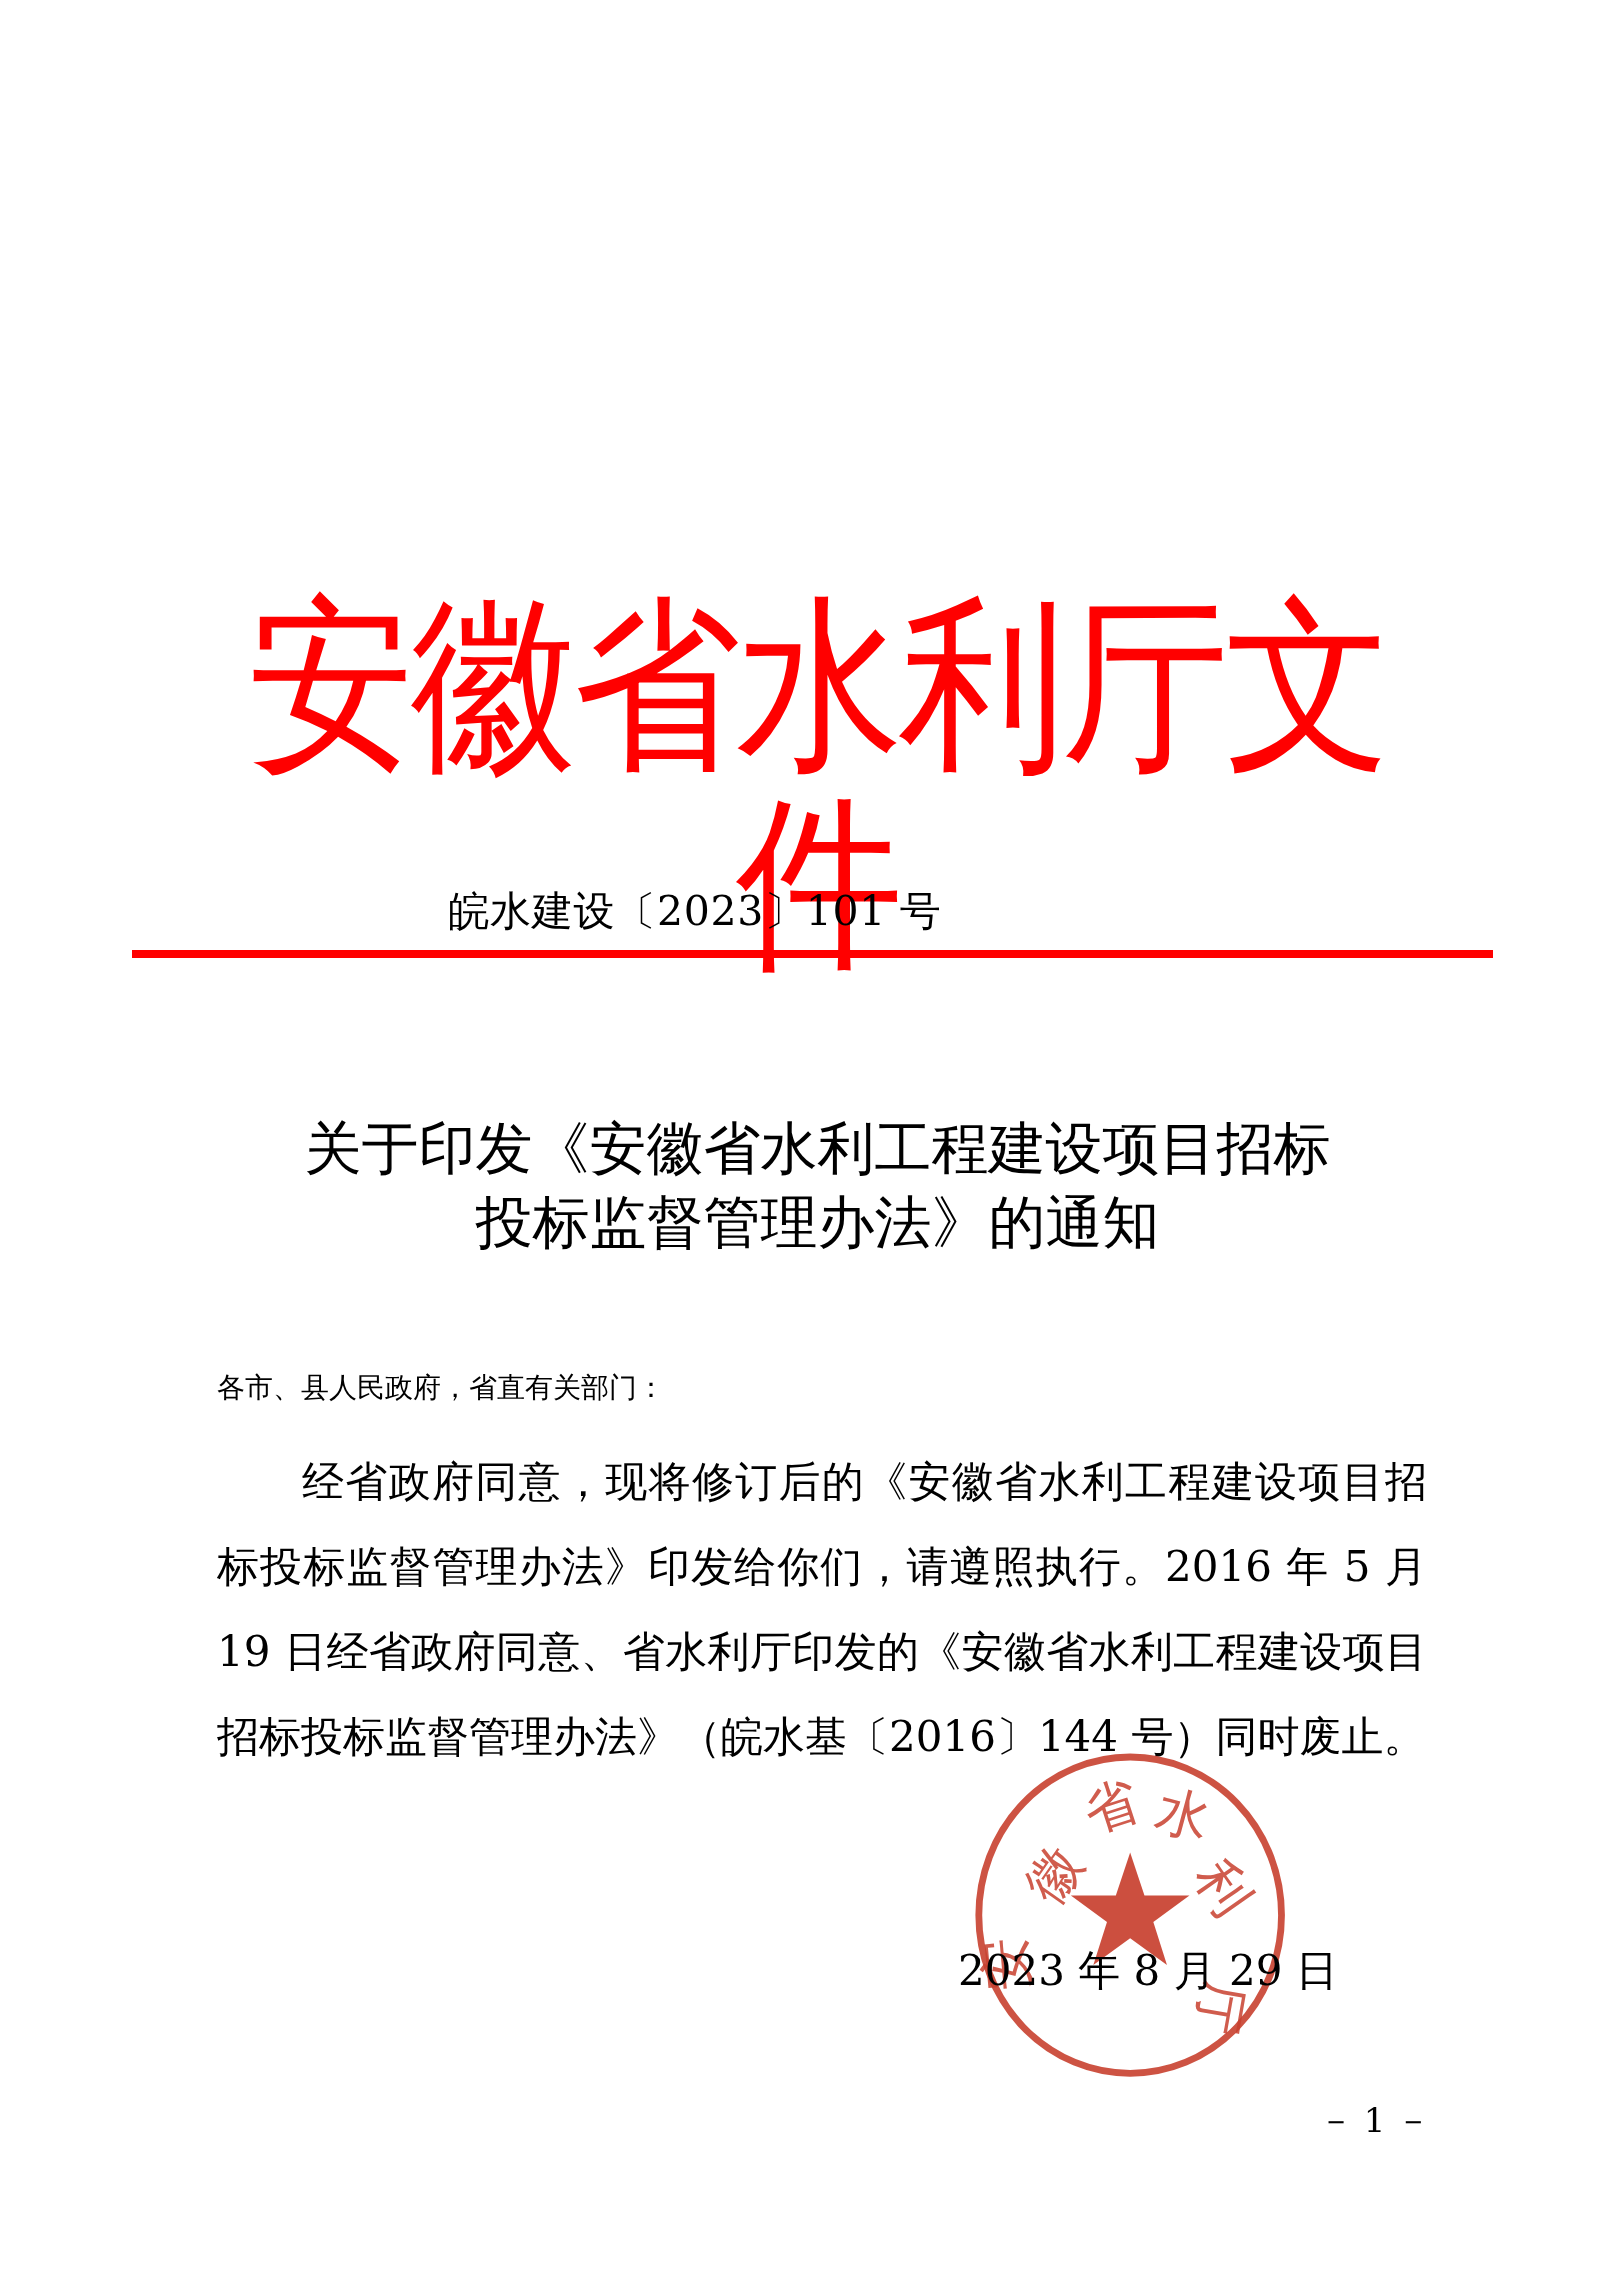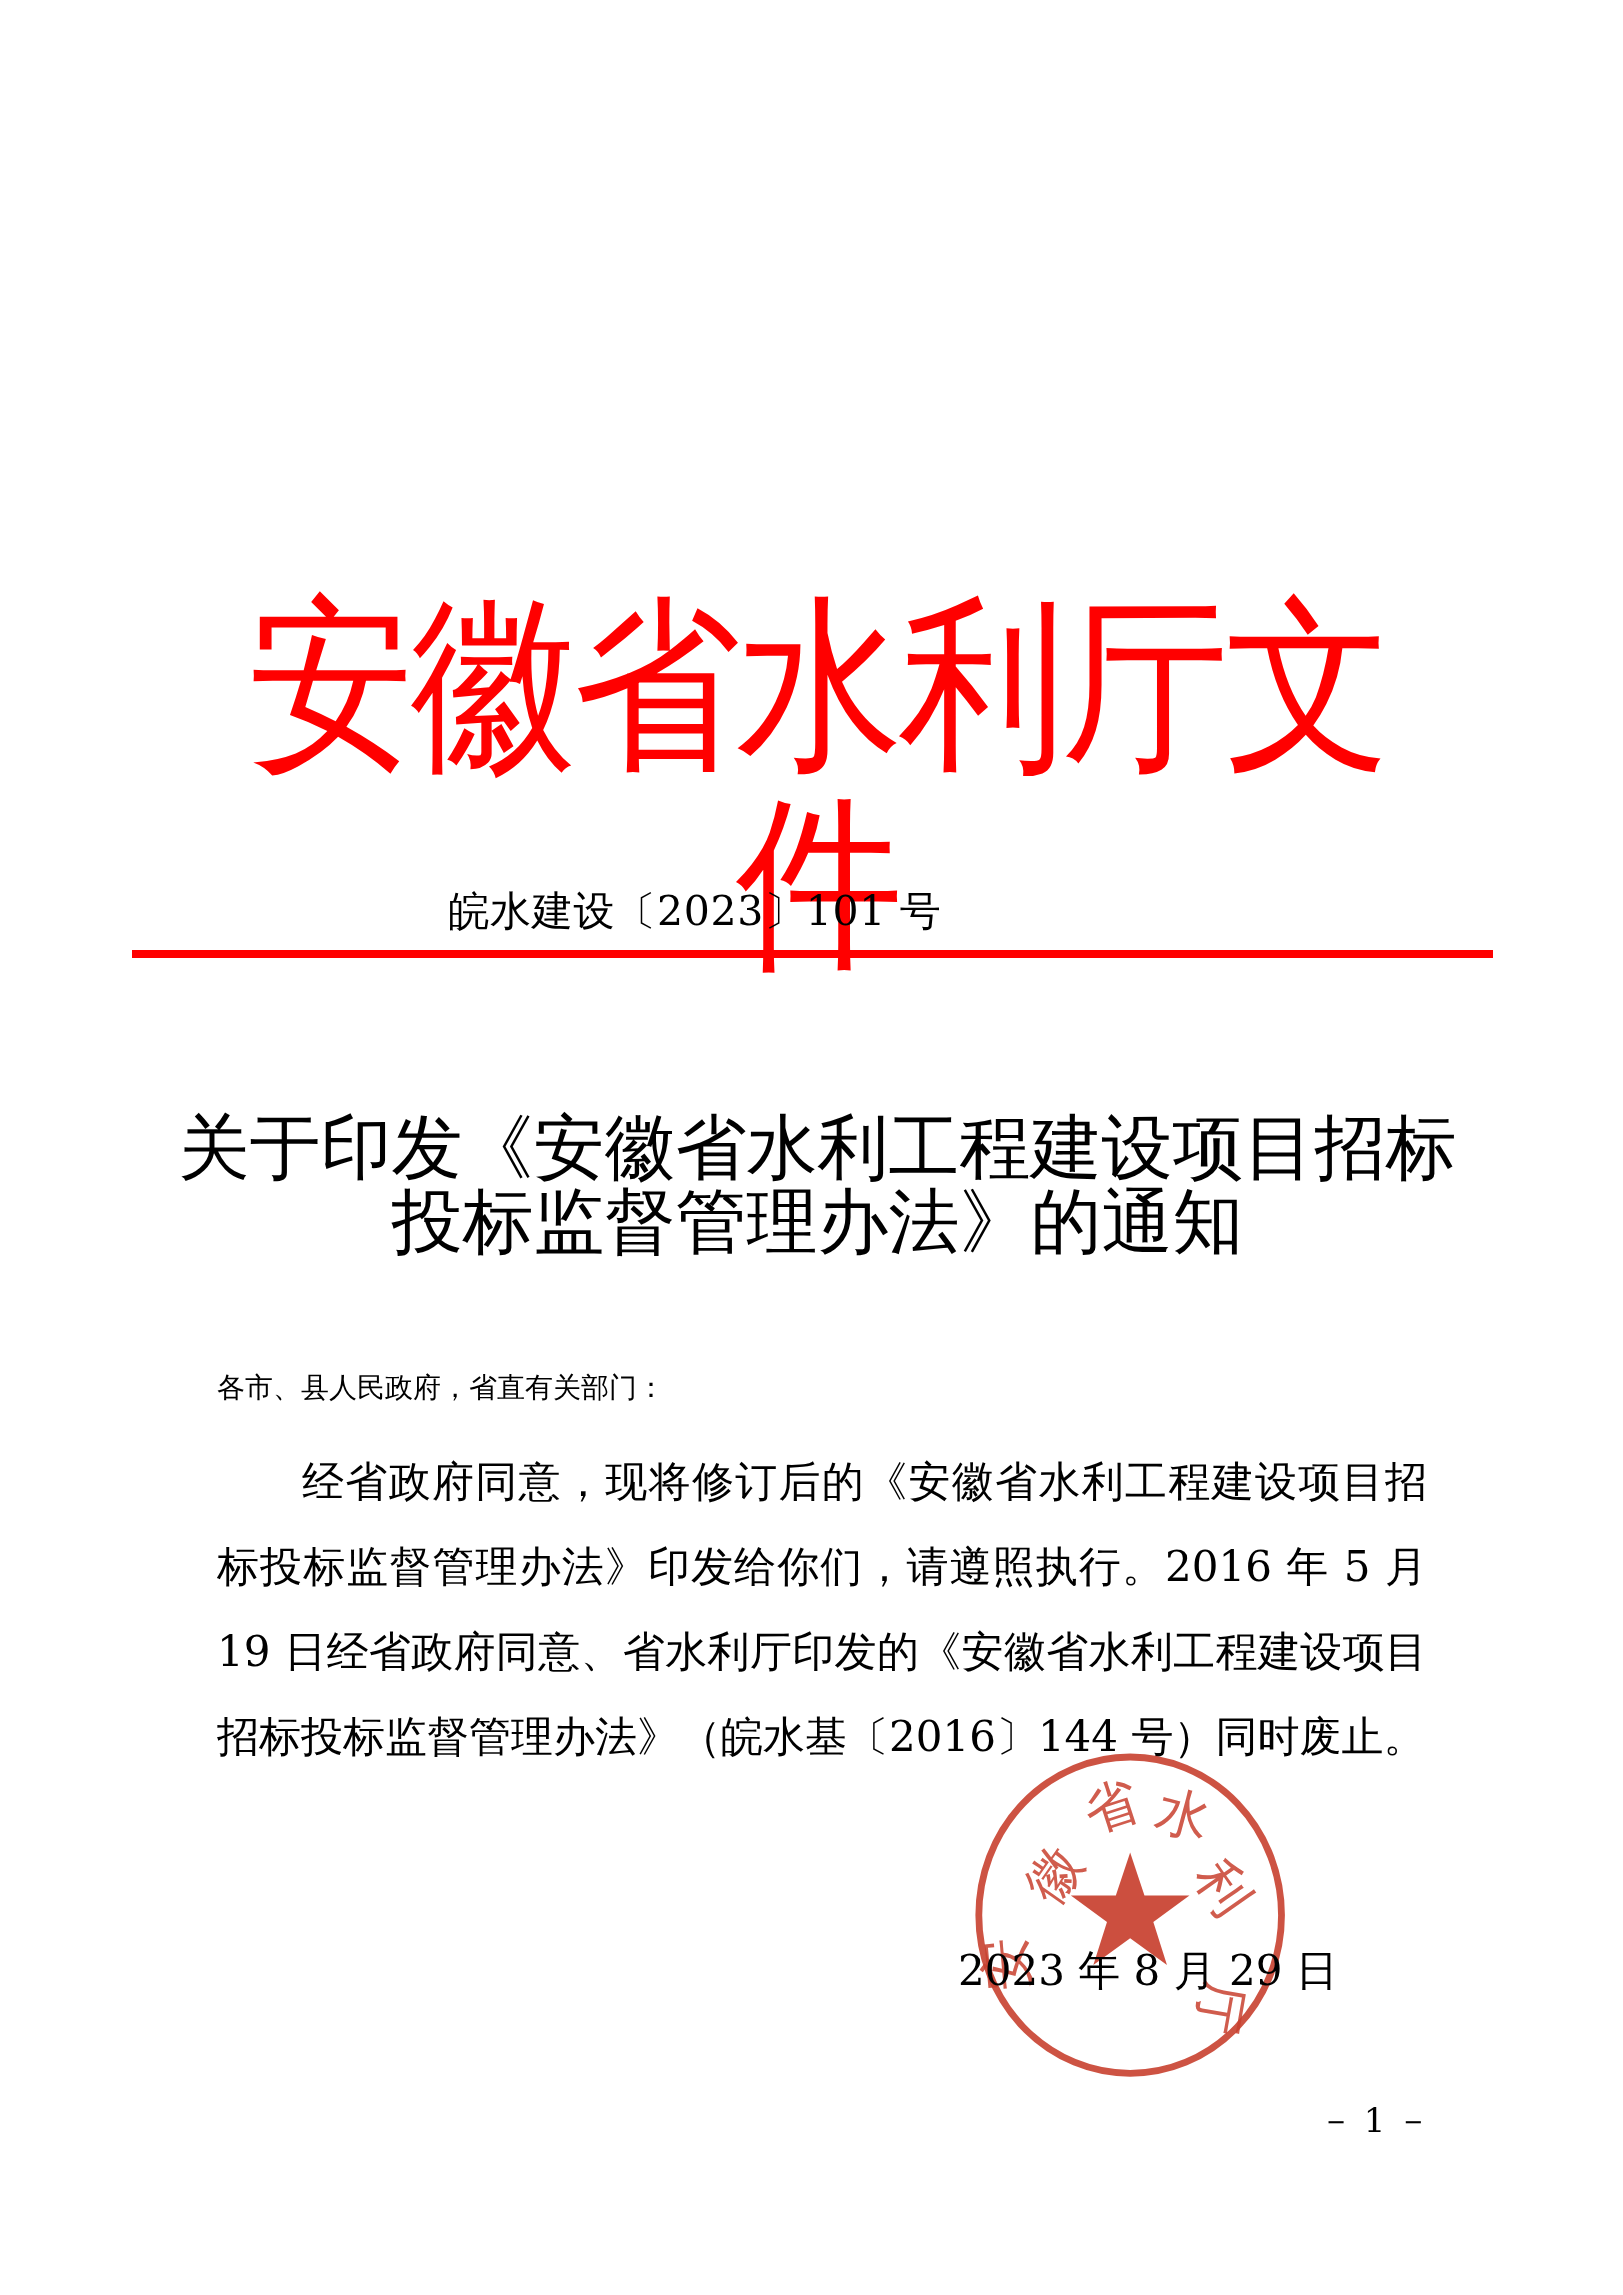--- a/index.html
+++ b/index.html
@@ -5,21 +5,21 @@
   html, body { margin:0; padding:0; background:#ffffff; }
   body { width:1623px; height:2295px; position:relative; overflow:hidden;
          font-family:"DejaVu Serif","Liberation Serif",serif; color:#000; }
   .abs { position:absolute; }
   .header-title { left:170px; top:586px; width:1295px; text-align:center;
     font-family:"DejaVu Sans","Liberation Sans",sans-serif; font-size:167px;
     line-height:177px; color:#ff0000; letter-spacing:-4.1px; transform:scaleY(1.12); transform-origin:top center; }
   .doc-number { left:0; top:884px; width:1390px; text-align:center; font-size:41px; line-height:55px; letter-spacing:0.7px; }
   .red-rule { left:132px; top:950px; width:1361px; height:7.5px; background:#ff0000; }
   .doc-title { left:170px; top:1111px; width:1295px; text-align:center;
-    font-family:"DejaVu Sans","Liberation Sans",sans-serif; font-size:71px; line-height:74px; font-weight:300; }
+    font-family:"DejaVu Sans","Liberation Sans",sans-serif; font-size:57px; line-height:74px; font-weight:300; }
   .salutation { left:217px; top:1360px; font-size:28px; line-height:55px; }
   .body-text { left:217px; top:1439px; width:1210px; font-size:42px; line-height:85px; text-align:justify; }
   .body-text p { margin:0; text-indent:85px; }
   .seal { left:972px; top:1750px; width:317px; height:331px; }
   .date { left:958px; top:1943px; font-size:42px; line-height:55px; white-space:nowrap; }
   .page-num { left:1319px; top:2096px; font-size:34px; line-height:48px; white-space:pre; }
 </style>
 </head>
 <body>
 

